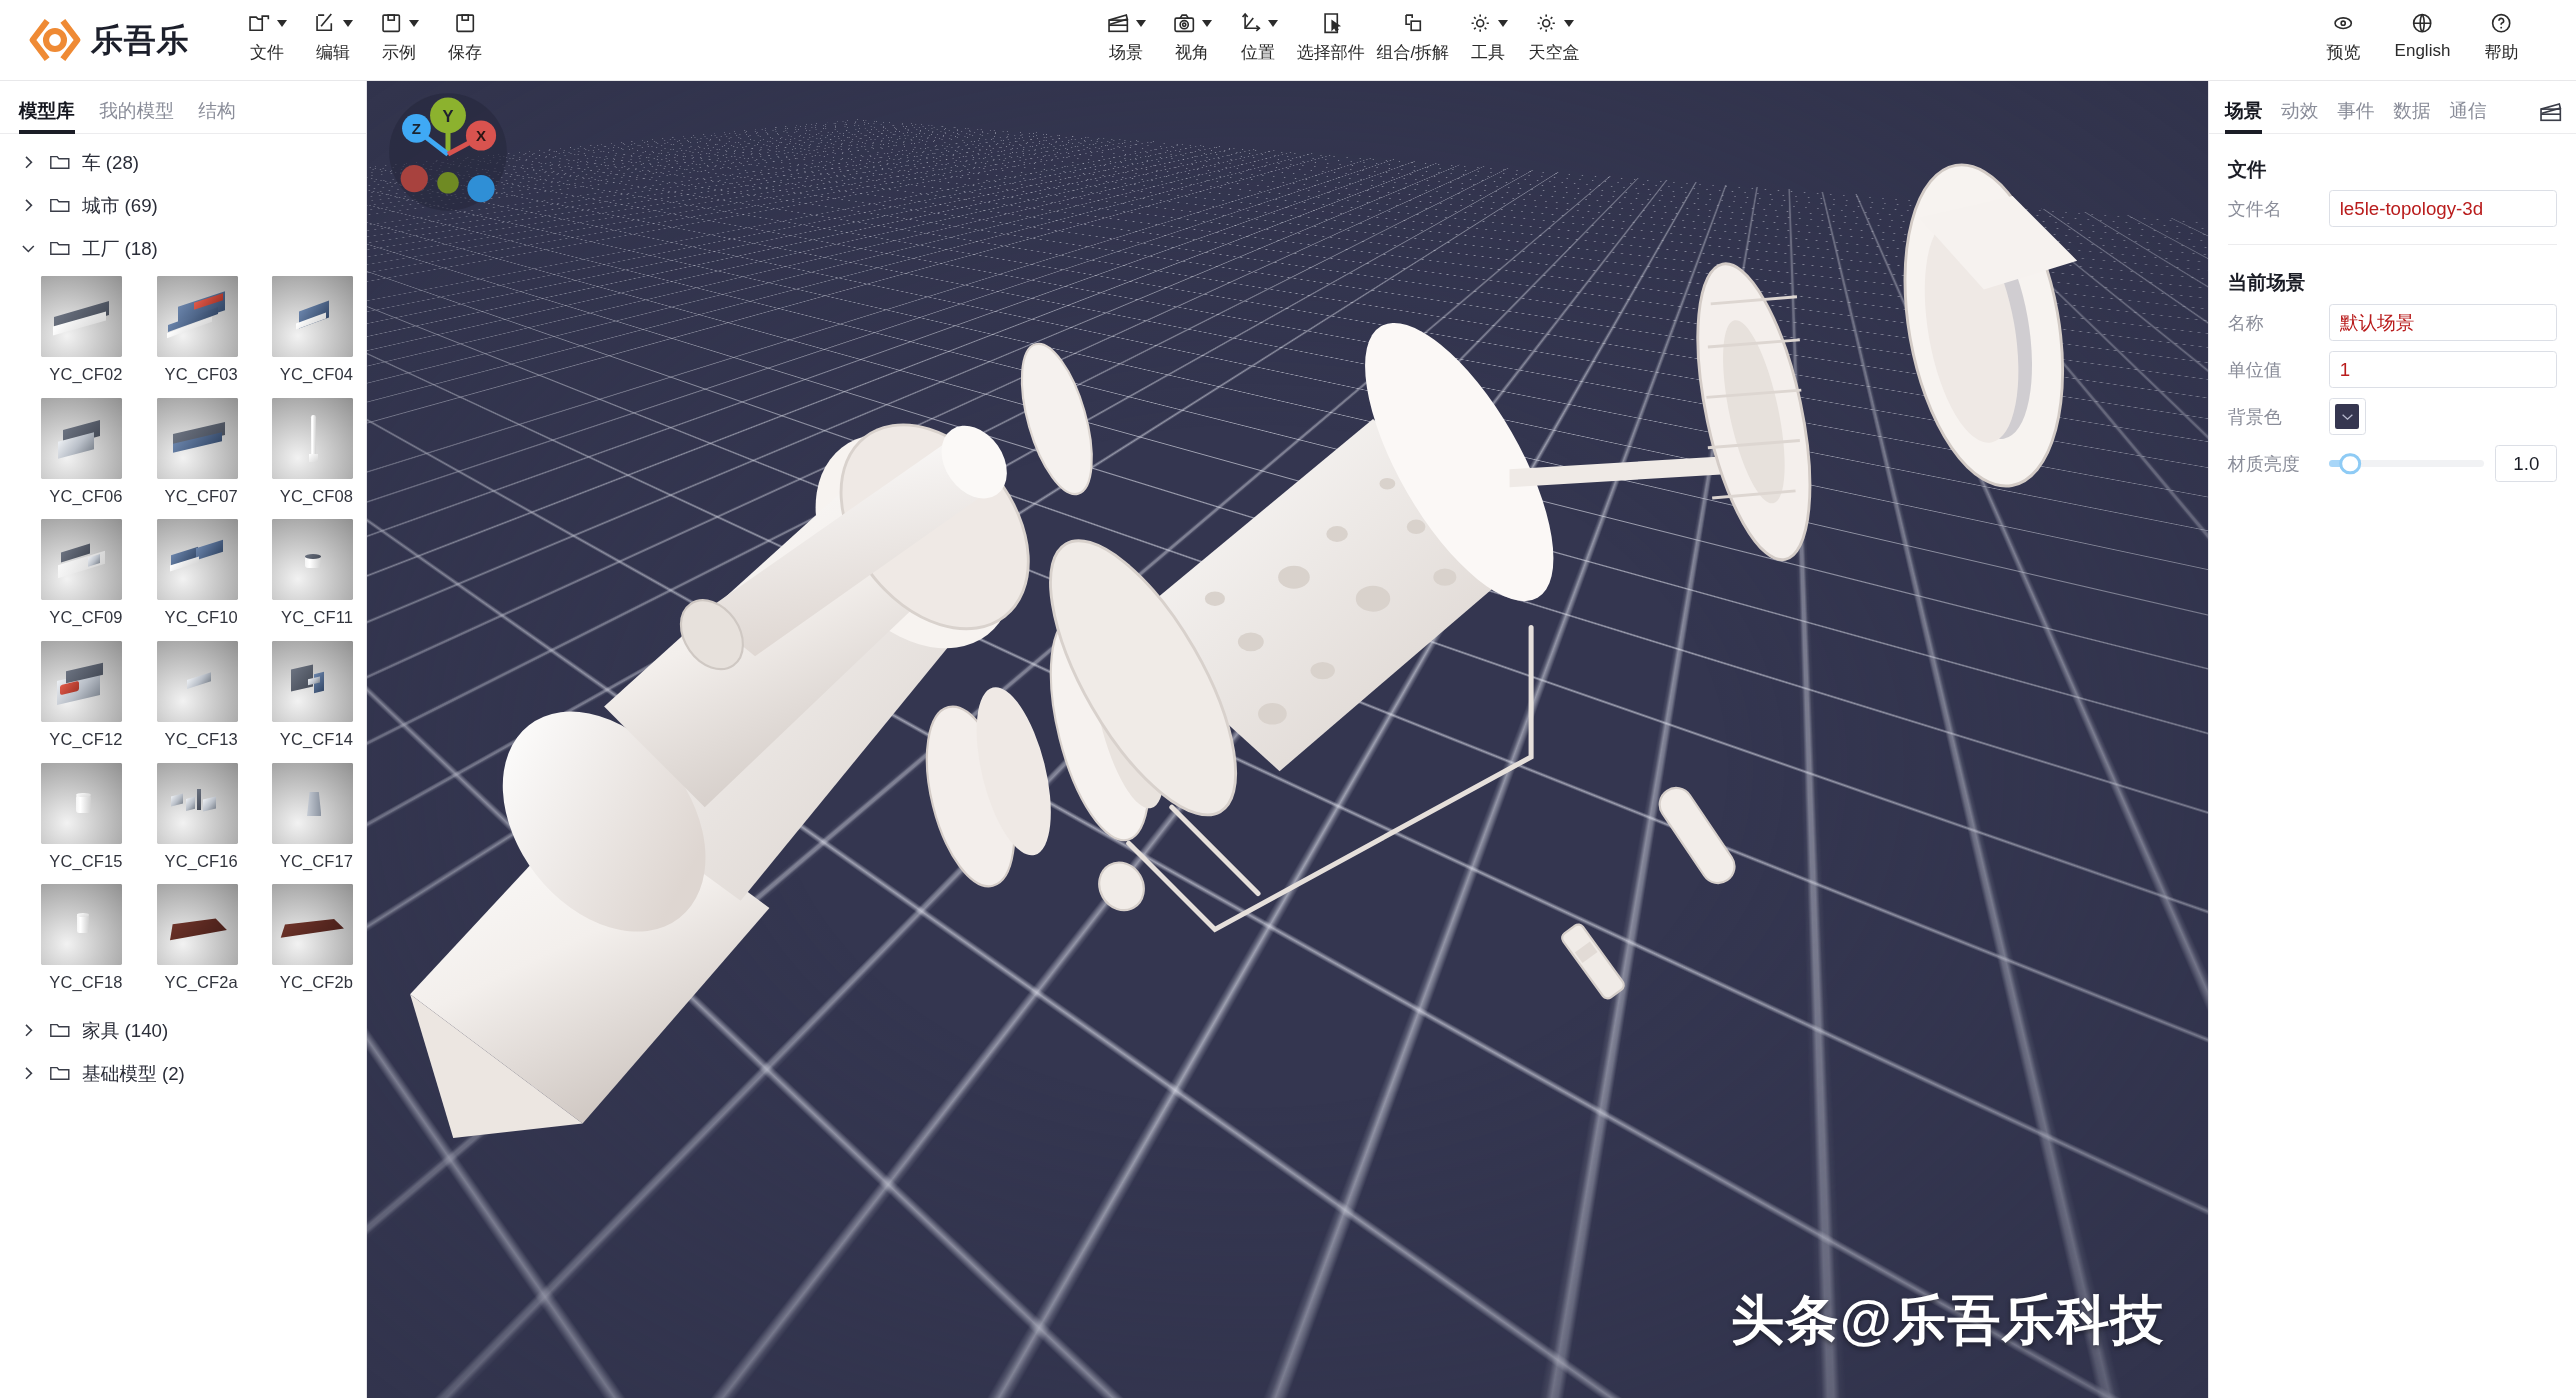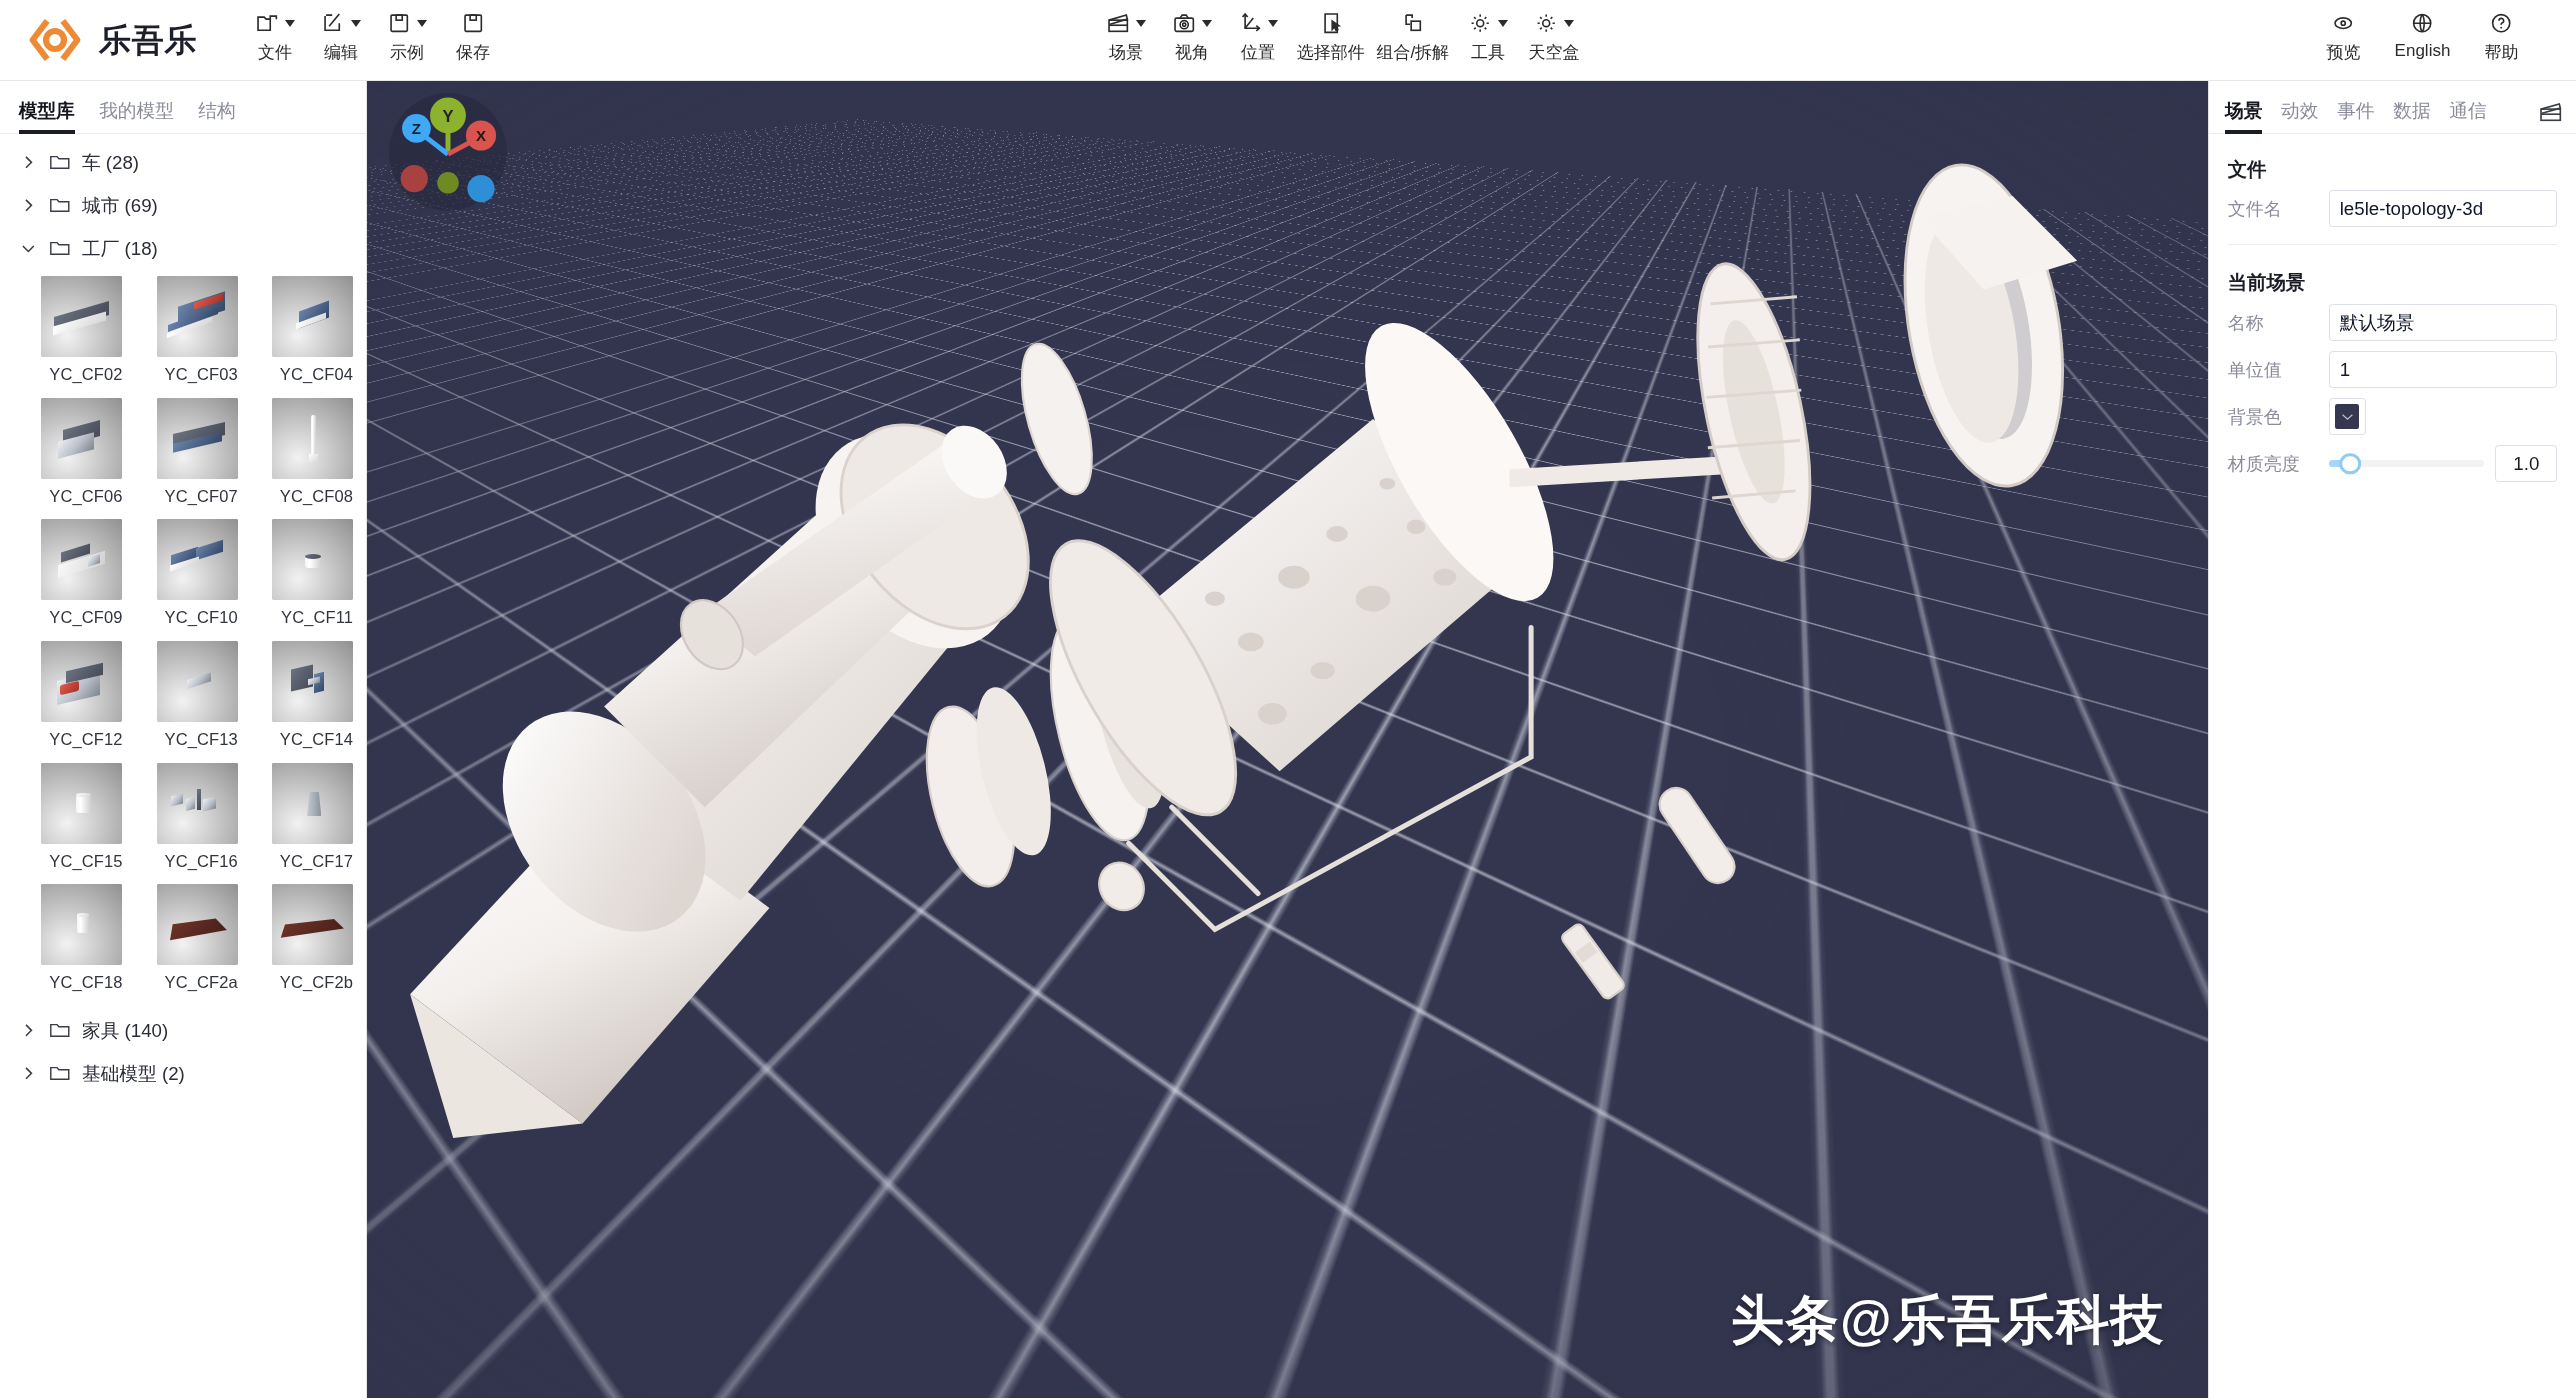--- a/index.html
+++ b/index.html
@@ -16,21 +16,21 @@
     height: 81px; flex: 0 0 81px;
     background: #ffffff;
     border-bottom: 1.4px solid #e8e8ea;
     display: flex; align-items: flex-start;
     position: relative;
   }
   .brand { display: flex; align-items: center; padding-left: 27px; padding-top: 11.5px; }
   .logo-mark { width: 56px; height: 56px; position: relative; }
   .brand-name {
     font-size: 32px; font-weight: 700; color: #1c1f2b;
-    margin-left: 16px; letter-spacing: 0.7px; line-height: 56px;
+    margin-left: 8px; letter-spacing: 0.7px; line-height: 56px;
   }
 
   .tb-group { display: flex; align-items: flex-start; }
   .tb-item {
     display: flex; flex-direction: column; align-items: center;
     min-width: 66px; padding: 7.2px 5.8px 0 5.8px; cursor: pointer;
   }
   .tb-icon-row { display: flex; align-items: center; justify-content: center; height: 33px; }
   .tb-icon { width: 24.4px; height: 24.4px; display:block; }
   .tb-caret {
@@ -145,21 +145,21 @@
     content:""; position:absolute; left:0; right:0; bottom:-1.4px; height:4.3px; background:#1b1d26;
   }
   .r-tab-icon { position: absolute; right: 13px; bottom: 10px; width: 24.4px; height: 21.6px; cursor: pointer; }
 
   .sec-title { font-size: 19.4px; font-weight: 700; color: #1b1d26; padding: 21.6px 0 2.9px 18.7px; }
   .form-row { display: flex; align-items: center; padding: 7.2px 18.7px 7.2px 18.7px; height: 47px; }
   .f-label { font-size: 18px; color: #8a8d99; width: 101px; flex: 0 0 101px; }
   .f-ctl { flex: 1 1 auto; display: flex; align-items: center; }
   .f-input {
     width: 100%; height: 37px; border: 0.7px solid #dcdfe6; border-radius: 3.6px;
-    font-size: 18.7px; color: #0f172a; padding: 0 10px;
+    font-size: 18.7px; color: #b91c1c; padding: 0 10px;
     font-family: inherit; background: #fff; outline: none;
   }
   .f-select {
     width: 100%; height: 37px; border: 0.7px solid #dcdfe6; border-radius: 3.6px;
     font-size: 18.7px; color: #1b1d26; padding: 0 10px;
     display: flex; align-items: center; justify-content: space-between; cursor: pointer;
   }
   .sel-chev { width: 17px; height: 10px; }
   .divider { height: 0.7px; background: #ececee; margin: 11.5px 18.7px 2.9px 18.7px; }
   .swatch-wrap {

